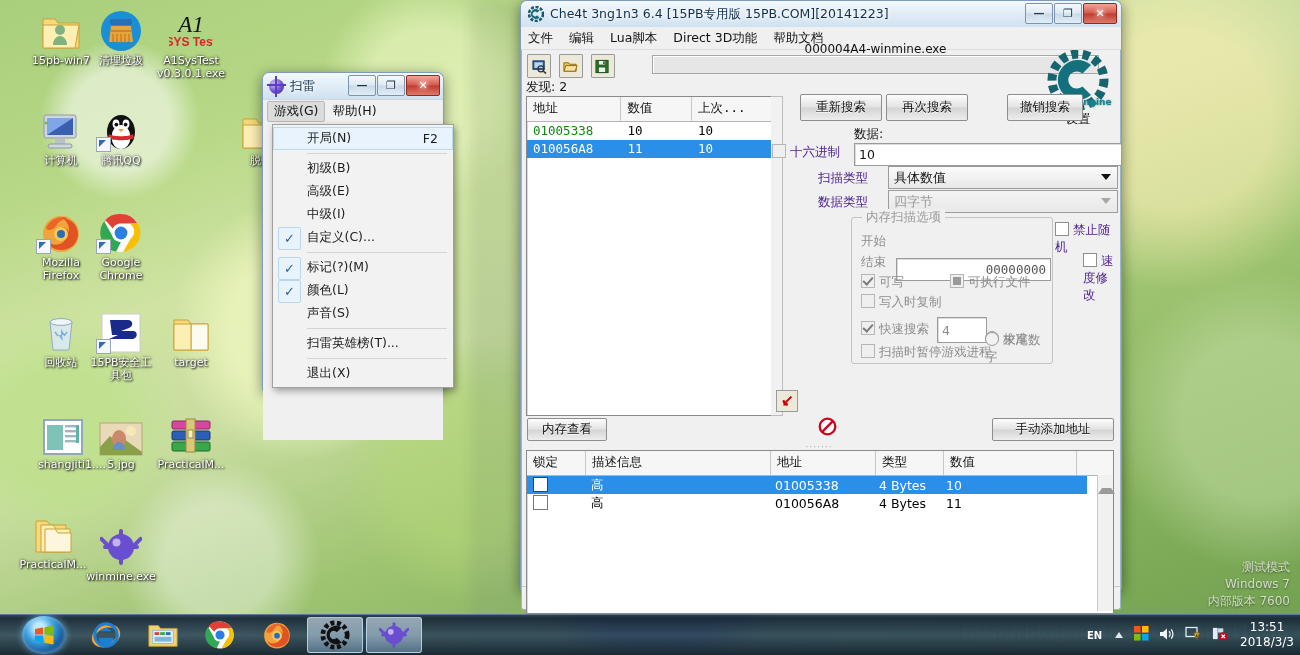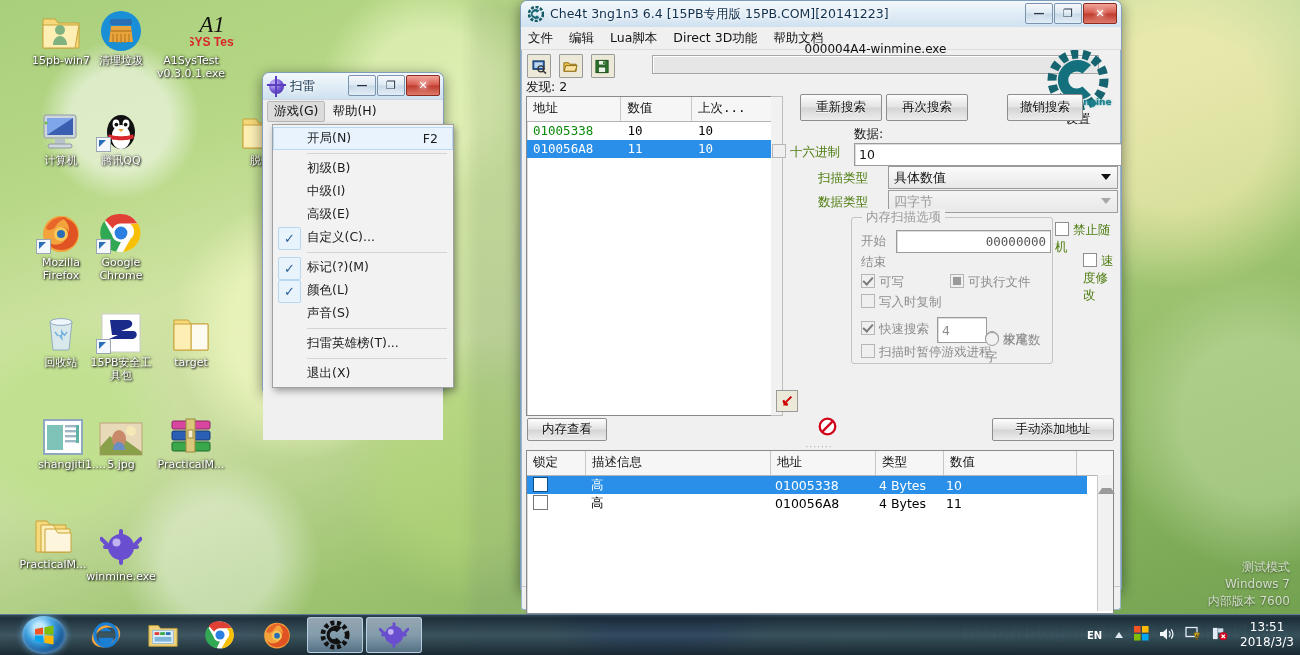--- a/index.html
+++ b/index.html
@@ -150,29 +150,29 @@
   }
   .ghead div{
     padding:3px 6px;border-right:1px solid #c8c8c8;
     font-family:"DejaVu Sans Mono","Liberation Mono",monospace;font-size:12.5px;
   }
   .grow{display:flex;height:18px;font-size:12.5px;
     font-family:"DejaVu Sans Mono","Liberation Mono",monospace;}
   .grow div{padding:1px 6px;}
   .grow.sel{background:#2a8fe8;color:#fff;}
   .addr-green{color:#0a8a0a;}
-  .lbl{font-size:12.5px;color:#4d7c0f;}
+  .lbl{font-size:12.5px;color:#4c1d95;}
   .lbl.dim{color:#8d8d8d;}
   .tinput{
     background:#fff;border:1px solid #9b9b9b;height:19px;
     font-size:12.5px;padding:1px 4px;color:#111;
     box-shadow:inset 1px 1px 0 #dcdcdc;
   }
   .tinput.ro{background:#fff;color:#555;text-align:left;
-    font-family:"DejaVu Sans Mono","Liberation Mono",monospace;}
+    font-family:"DejaVu Sans Mono","Liberation Mono",monospace;margin-top:28px;}
   .combo{
     background:linear-gradient(180deg,#fbfbfb,#e8e8e8);
     border:1px solid #9b9b9b;height:21px;display:flex;align-items:center;
     padding-left:5px;font-size:13px;color:#111;position:relative;
   }
   .combo .arrow{
     position:absolute;right:6px;top:7px;
     border-left:5px solid transparent;border-right:5px solid transparent;
     border-top:6px solid #111;
   }
@@ -283,21 +283,21 @@
           <path d="M11 16h20l2 16H9z" fill="#e8a33c"></path>
           <path d="M11 21h20" stroke="#b97c20" stroke-width="1.4"></path>
           <path d="M13 24v8M17 24v9M21 24v9M25 24v9M29 24v8" stroke="#b97c20" stroke-width="1.2"></path>
         </svg>
       </div>
       <div class="lbl">
         <div>清理垃圾</div>
       </div>
     </div>
     <div class="dicon" style="left: 148px; top: 8px;">
-      <div class="glyph" style="position: relative; justify-content: flex-end;">
+      <div class="glyph" style="position: relative;">
         <svg width="44" height="42" viewBox="0 0 44 42">
           <text x="22" y="22" font-size="23" font-style="italic" font-family="serif" text-anchor="middle" fill="#111">A1</text>
           <text x="22" y="36" font-size="12" font-weight="bold" font-family="sans-serif" text-anchor="middle" fill="#d8272c">SYS Test</text>
         </svg>
       </div>
       <div class="lbl">
         <div>A1SysTest</div>
         <div>v0.3.0.1.exe</div>
       </div>
     </div>
@@ -520,24 +520,24 @@
 <div id="gamemenu">
     <div class="mi hl">
       <span class="mtext">开局(N)</span>
       <span class="accel">F2</span>
     </div>
     <div class="msep"></div>
     <div class="mi">
       <span class="mtext">初级(B)</span>
     </div>
     <div class="mi">
+      <span class="mtext">高级(E)</span>
+    </div>
+    <div class="mi">
       <span class="mtext">中级(I)</span>
-    </div>
-    <div class="mi">
-      <span class="mtext">高级(E)</span>
     </div>
     <div class="mi">
       <span class="chk">✓</span>
       <span class="mtext">自定义(C)...</span>
     </div>
     <div class="msep"></div>
     <div class="mi">
       <span class="chk">✓</span>
       <span class="mtext">标记(?)(M)</span>
     </div>

